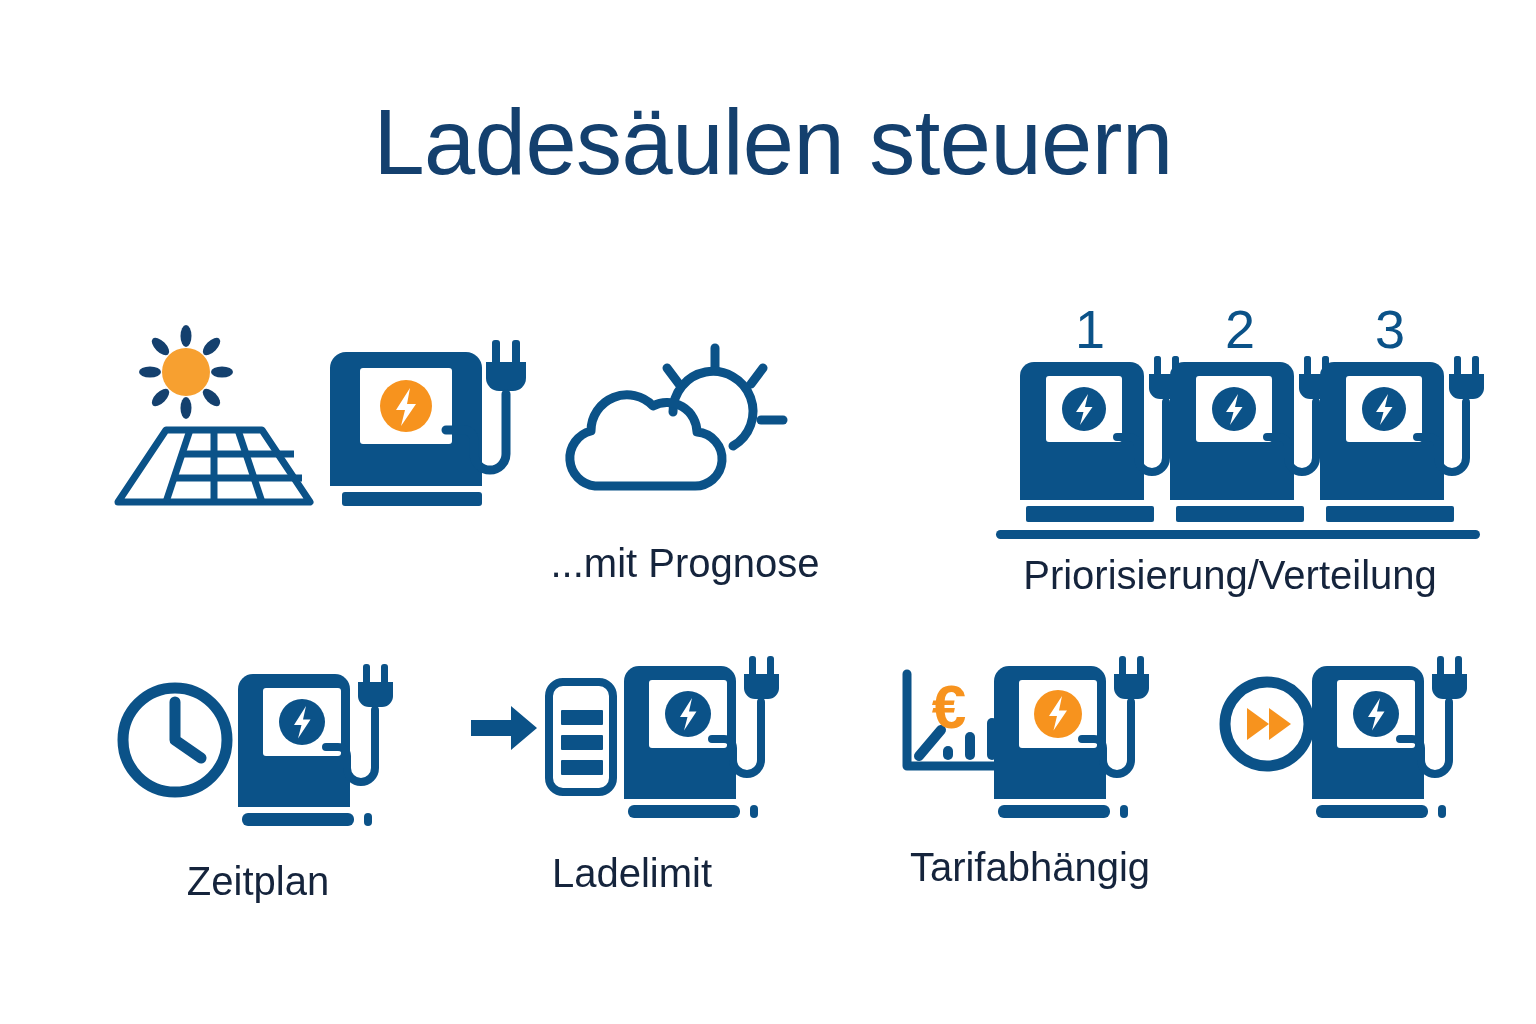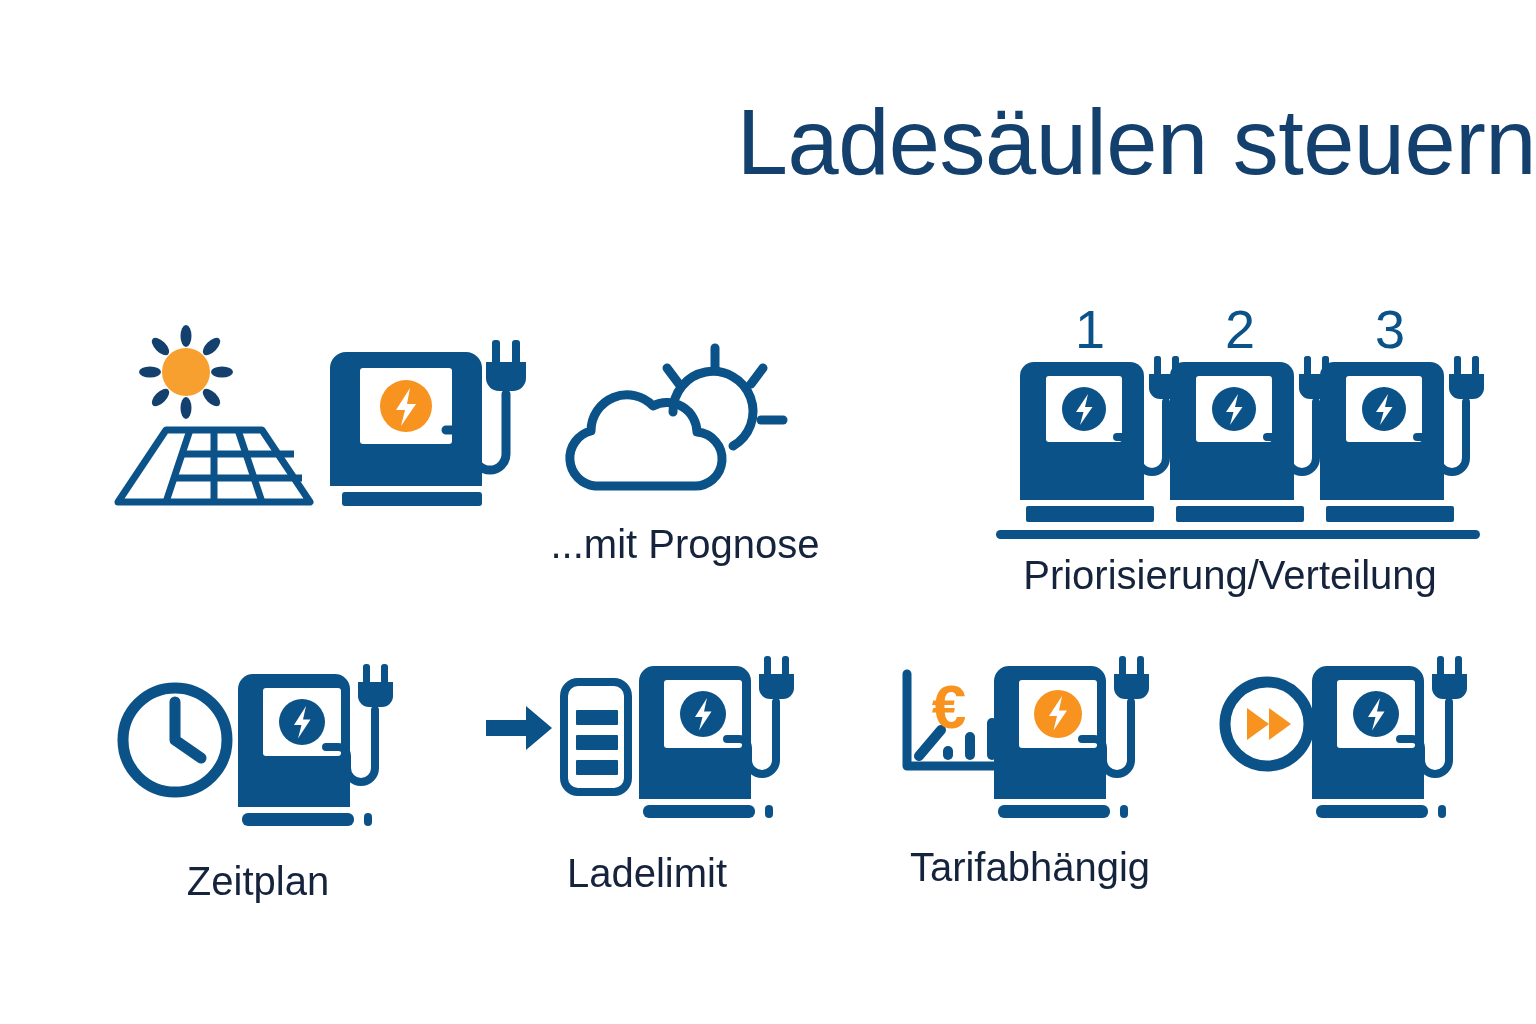--- a/index.html
+++ b/index.html
@@ -20,21 +20,21 @@
     position: absolute;
     inset: 0;
   }
 
   
   .title {
     position: absolute;
     left: 0;
     right: 0;
     top: 96px;
-    text-align: right;
+    text-align: center;
     font-size: 92px;
     line-height: 1;
     letter-spacing: -0.5px;
     color: #14406e;
     font-weight: 400;
     white-space: nowrap;
     padding-left: 10px;
   }
 
   
@@ -55,26 +55,26 @@
     font-weight: 400;
     text-align: center;
   }
 
   
   #item-eigenversorgung { left: 104px;  top: 330px; width: 420px; }
   #item-prognose        { left: 520px;  top: 342px; width: 330px; }
   #item-prio            { left: 980px;  top: 300px; width: 500px; }
 
   #item-zeitplan        { left: 108px;  top: 658px; width: 300px; }
-  #item-ladelimit       { left: 477px;  top: 650px; width: 340px; }
+  #item-ladelimit       { left: 462px;  top: 650px; width: 340px; }
   #item-tarif           { left: 890px;  top: 650px; width: 280px; }
   #item-schnell         { left: 1208px; top: 650px; width: 280px; }
 
   #item-eigenversorgung .label { margin-top: 14px; }
-  #item-prognose .label        { margin-top: 16px; }
+  #item-prognose .label        { margin-top: 35px; }
   #item-prio .label            { margin-top: 4px; }
   #item-zeitplan .label        { margin-top: 22px; }
   #item-ladelimit .label       { margin-top: 22px; }
   #item-tarif .label           { margin-top: 16px; }
   #item-schnell .label         { margin-top: 16px; }
 
   svg { display: block; overflow: visible; }
 </style>
 </head>
 <body>

